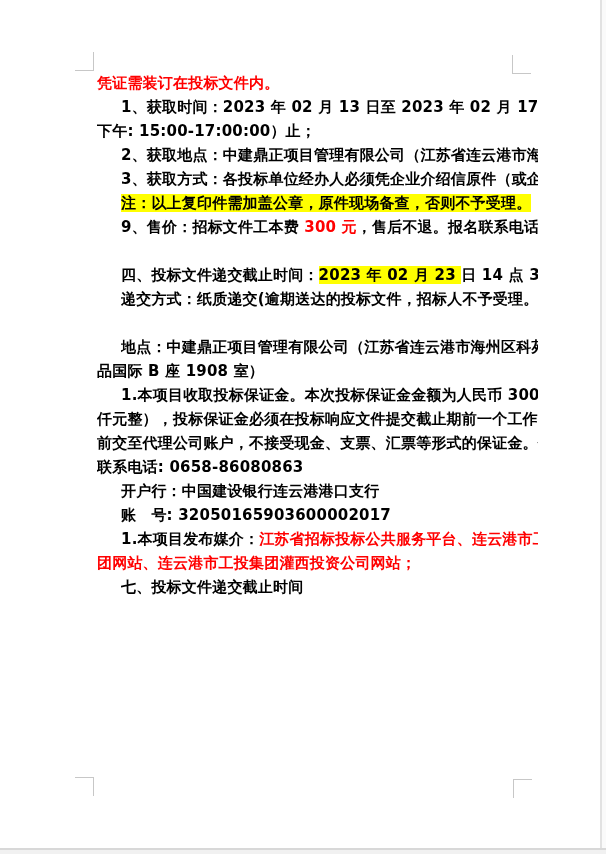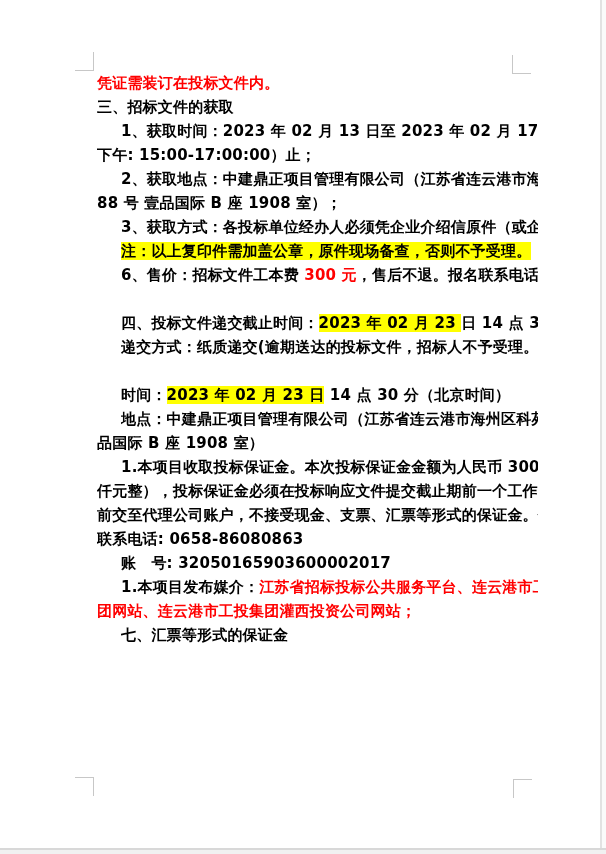--- a/index.html
+++ b/index.html
@@ -44,36 +44,34 @@
 <div class="mark mark-bl"></div>
 <div class="mark mark-br"></div>
 
 <div class="edge-right"></div>
 <div class="edge-right-band"></div>
 <div class="edge-bottom"></div>
 <div class="edge-bottom-band"></div>
 
 <div class="content">
   <div class="line"><span class="red">凭证需装订在投标文件内。</span></div>
-  <div class="line"><span>三、招标文件的获取</span></div>
   <div class="line ind"><span>1、获取时间：2023 年 02 月 13 日至 2023 年 02 月 17 日（上午 9:00-11:00，</span></div>
   <div class="line"><span>下午: 15:00-17:00:00）止；</span></div>
   <div class="line ind"><span>2、获取地点：中建鼎正项目管理有限公司（江苏省连云港市海州区科苑路</span></div>
-  <div class="line"><span>88 号 壹品国际 B 座 1908 室）；</span></div>
   <div class="line ind"><span>3、获取方式：各投标单位经办人必须凭企业介绍信原件（或企业法人授权</span></div>
   <div class="line ind"><span class="hl">注：以上复印件需加盖公章，原件现场备查，否则不予受理。</span></div>
-  <div class="line ind"><span>6、售价：招标文件工本费 </span><span class="red">300 元</span><span>，售后不退。报名联系电话:0518-85229098</span></div>
+  <div class="line ind"><span>9、售价：招标文件工本费 </span><span class="red">300 元</span><span>，售后不退。报名联系电话:0518-85229098</span></div>
   <div class="spacer"></div>
   <div class="line ind"><span>四、投标文件递交截止时间：</span><span class="hl">2023 年 02 月 23 </span><span>日 14 点 30 分（北京时间）</span></div>
   <div class="line ind"><span>递交方式：纸质递交(逾期送达的投标文件，招标人不予受理。）</span></div>
   <div class="spacer"></div>
-  <div class="line ind"><span>时间：</span><span class="hl">2023 年 02 月 23 日</span><span> 14 点 30  分（北京时间）</span></div>
   <div class="line ind"><span>地点：中建鼎正项目管理有限公司（江苏省连云港市海州区科苑路 88 号 壹</span></div>
   <div class="line"><span>品国际 B 座 1908 室）</span></div>
   <div class="line ind"><span>1.本项目收取投标保证金。本次投标保证金金额为人民币 3000 元（大写叁</span></div>
   <div class="line"><span>仟元整），投标保证金必须在投标响应文件提交截止期前一个工作日下午 17:00</span></div>
   <div class="line"><span>前交至代理公司账户，不接受现金、支票、汇票等形式的保证金。保证金退还</span></div>
   <div class="line"><span>联系电话: 0658-86080863</span></div>
+  <div class="line ind"><span>开户行：中国建设银行连云港港口支行</span></div>
   <div class="line ind"><span>账　号: 32050165903600002017</span></div>
   <div class="line ind"><span>1.本项目发布媒介：</span><span class="red">江苏省招标投标公共服务平台、连云港市工业投资集</span></div>
   <div class="line"><span class="red">团网站、连云港市工投集团灌西投资公司网站；</span></div>
-  <div class="line ind"><span>七、汇票等形式的保证金</span></div>
+  <div class="line ind"><span>七、投标文件递交截止时间</span></div>
 </div>
 
 </body></html>

